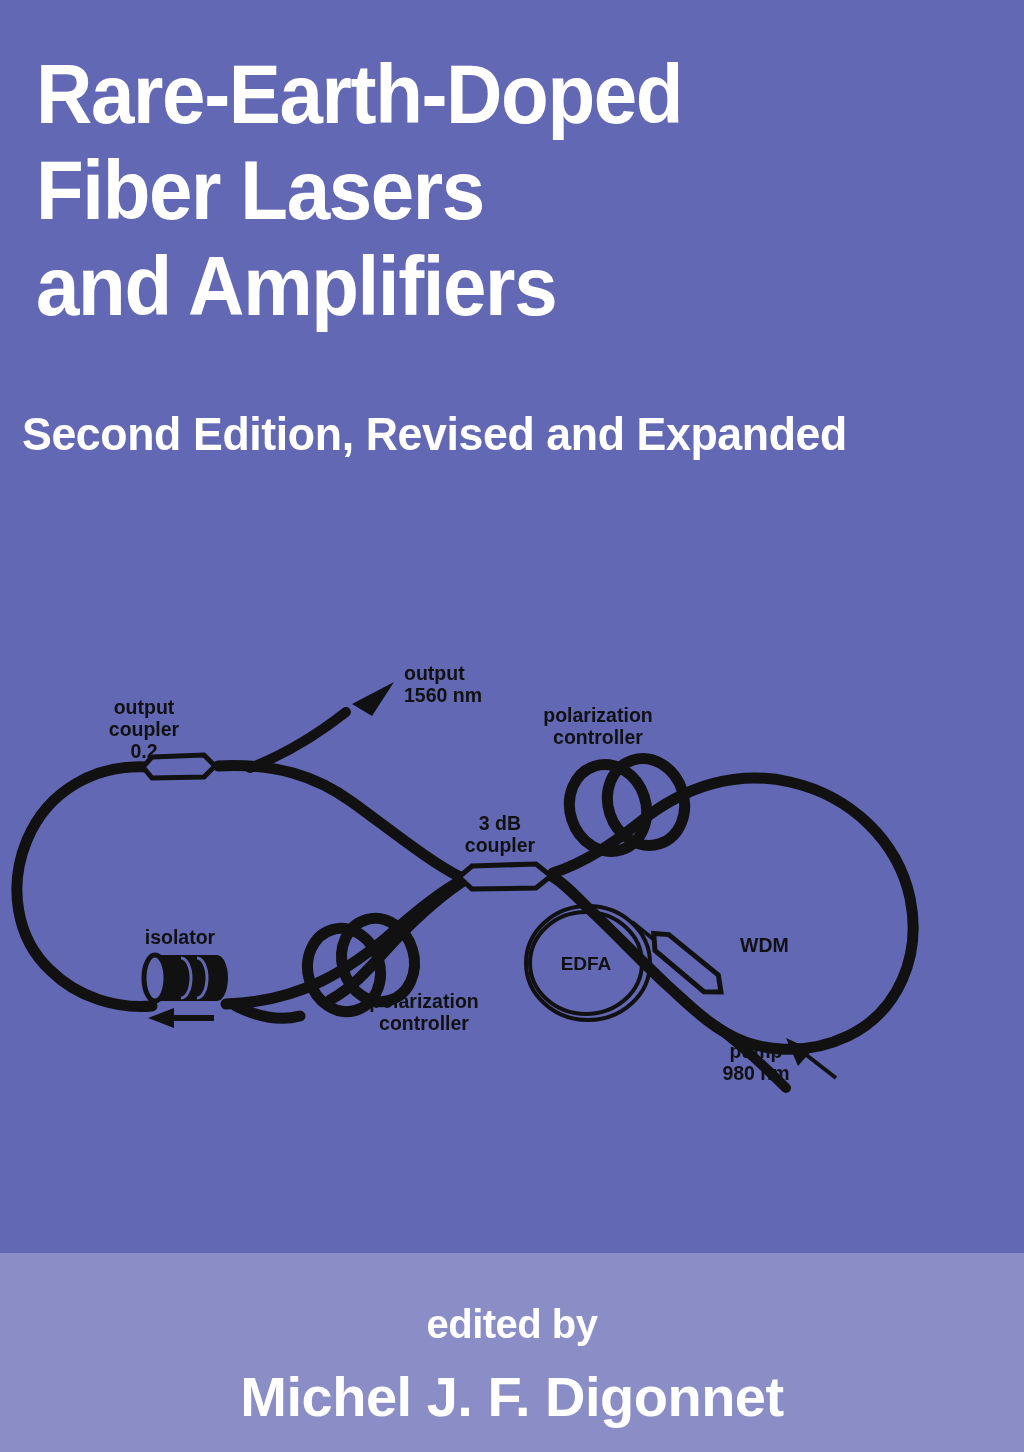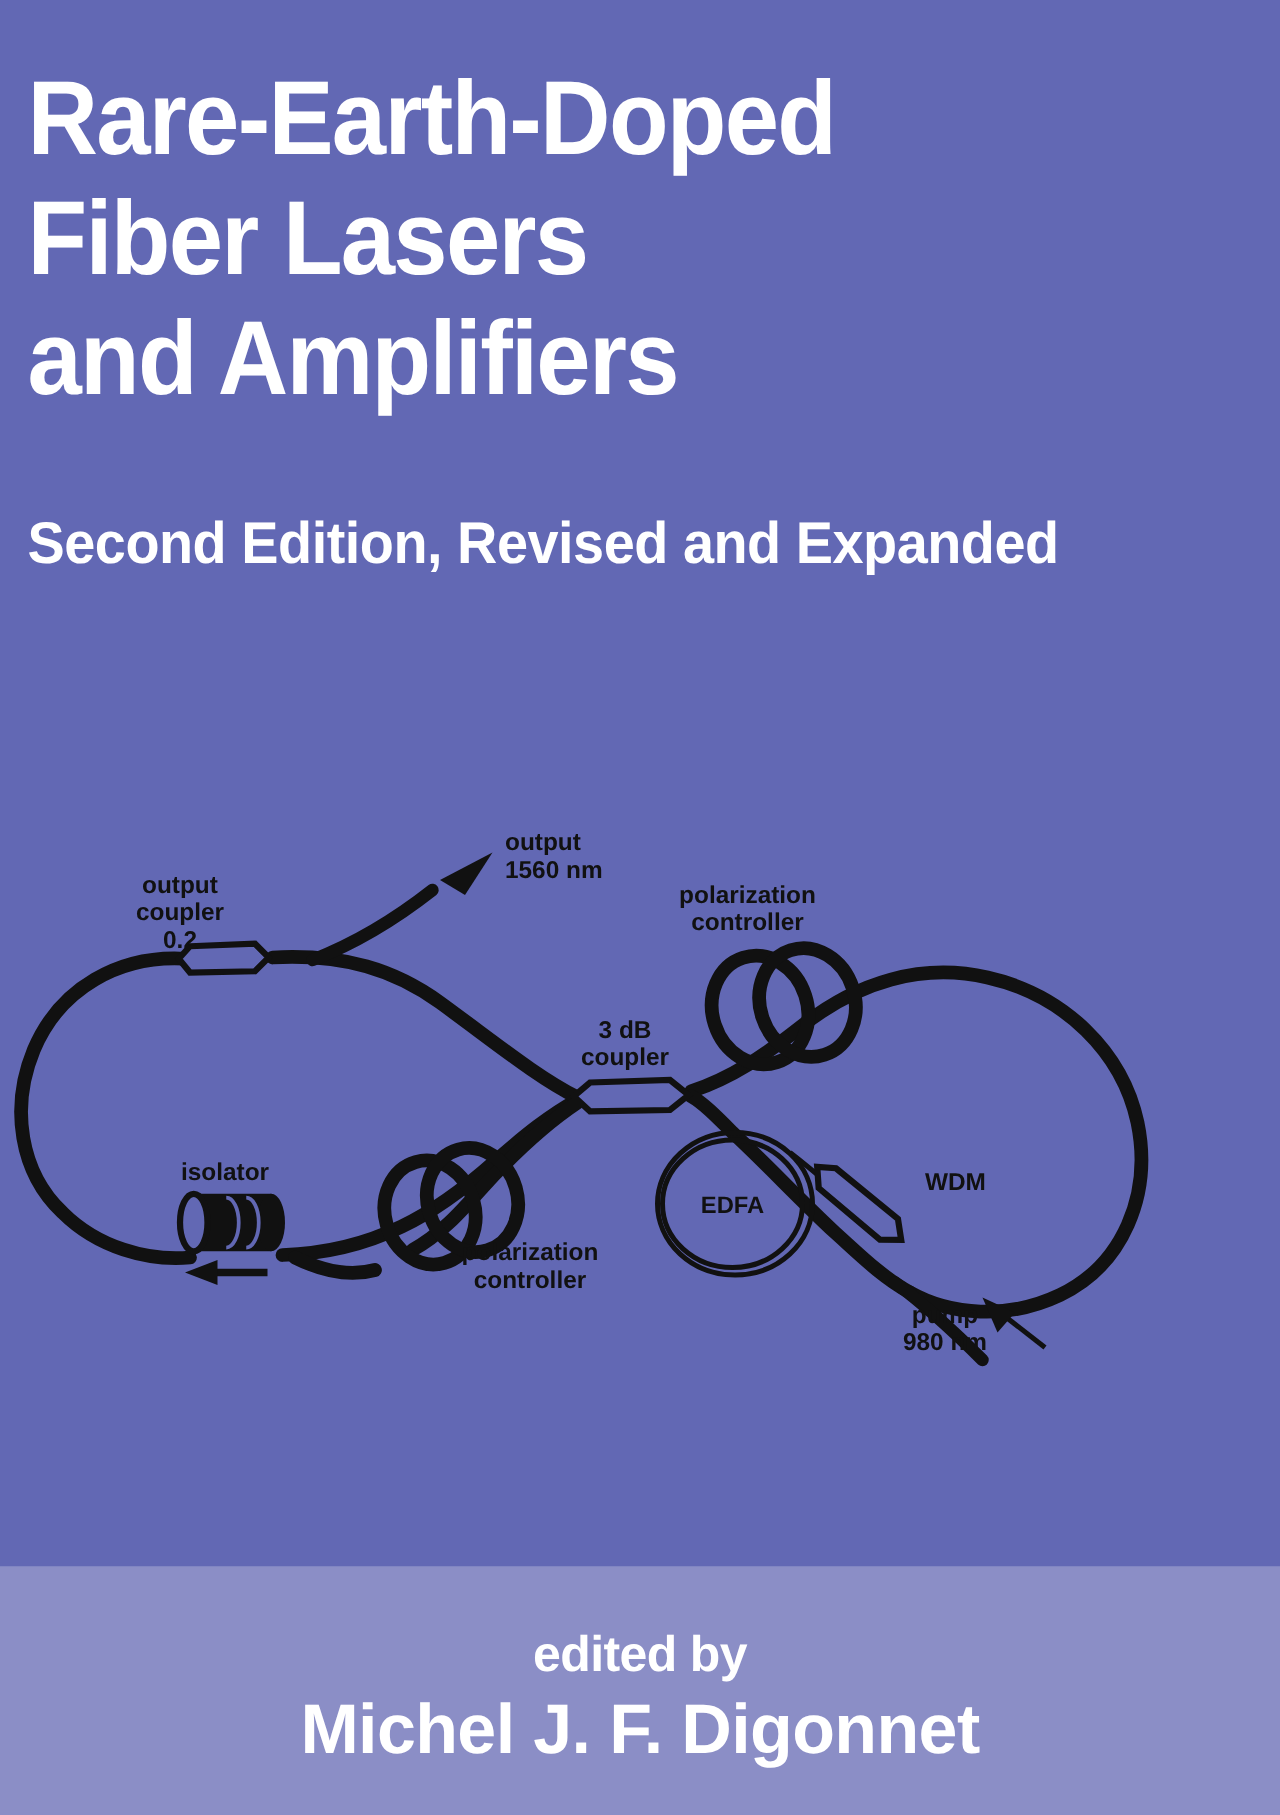--- a/index.html
+++ b/index.html
@@ -30,21 +30,21 @@
   }
   .band-bottom {
     position: absolute;
     left: 0; top: 1253px;
     width: 1024px;
     height: 199px;
     background: #8b8ec6;
   }
   .title-block {
     position: absolute;
-    left: 22px;
+    left: 36px;
     top: 46px;
     width: 980px;
   }
   .title-line {
     color: #ffffff;
     font-family: "Liberation Sans", sans-serif;
     font-weight: bold;
     font-size: 84px;
     line-height: 96px;
     letter-spacing: -1.5px;
@@ -103,21 +103,21 @@
     line-height: 48px;
     letter-spacing: -0.5px;
   }
   .editor-name {
     color: #ffffff;
     font-family: "Liberation Sans", sans-serif;
     font-weight: bold;
     font-size: 56px;
     line-height: 66px;
     letter-spacing: -0.5px;
-    margin-top: 2px;
+    margin-top: 16px;
   }
 </style>
 </head>
 <body>
 
 <div id="cover">
 
   <div class="band-top"></div>
   <div class="band-bottom"></div>
 

